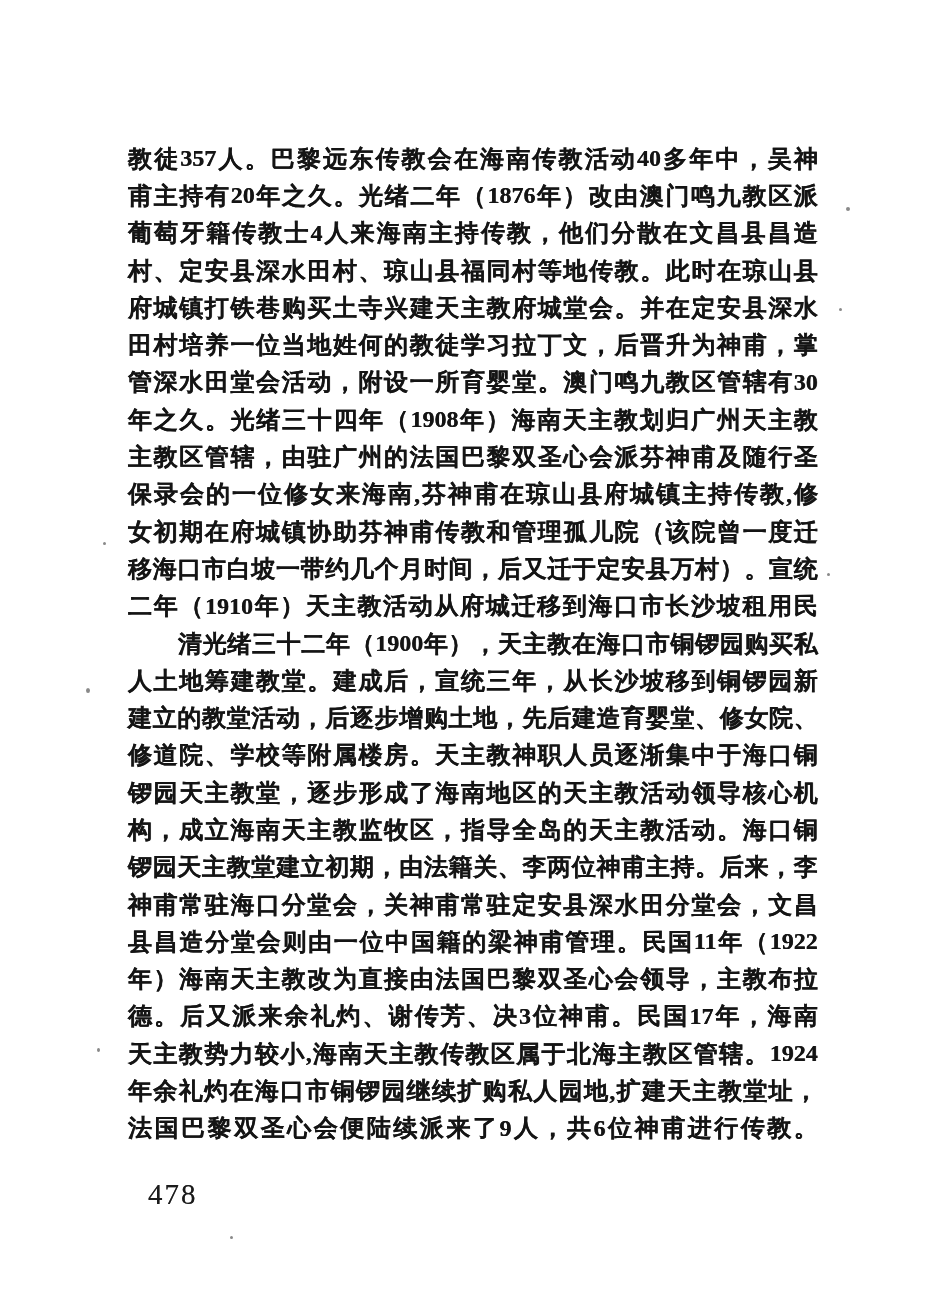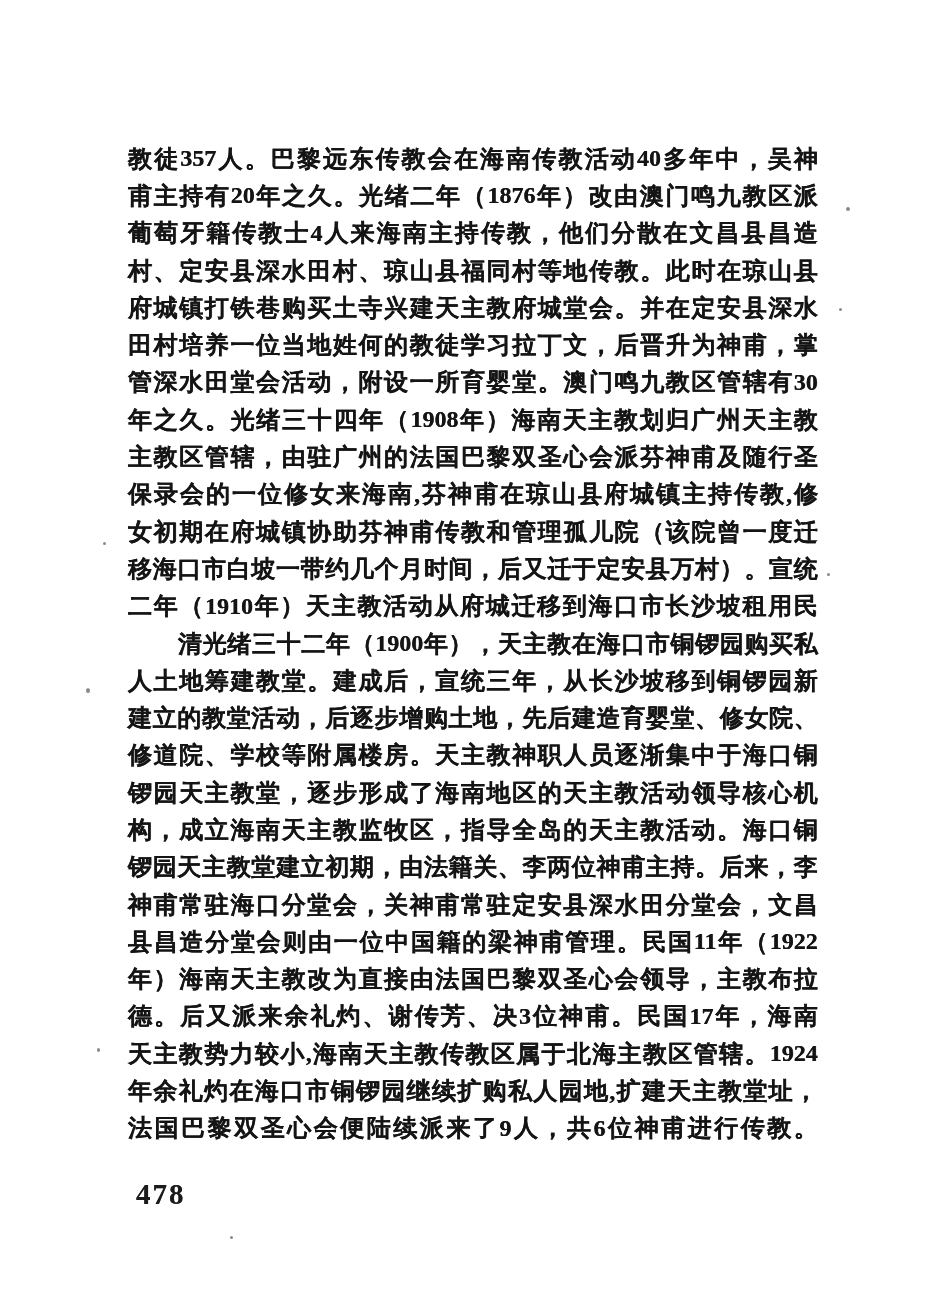--- a/index.html
+++ b/index.html
@@ -35,24 +35,24 @@
     justify-content: space-between;
   }
   .line.indent {
     padding-left: 50px;
   }
   .line span {
     display: inline-block;
   }
   .page-number {
     position: absolute;
-    left: 136px;
+    left: 148px;
     top: 1178px;
     font-size: 29px;
-    font-weight: 700;
+    font-weight: 400;
     color: #1b1b1b;
     letter-spacing: 2px;
     text-shadow: 0 0 0.4px rgba(0,0,0,0.6);
   }
   .speckle {
     position: absolute;
     background: rgba(40,40,40,0.55);
     border-radius: 50%;
   }
 </style>

